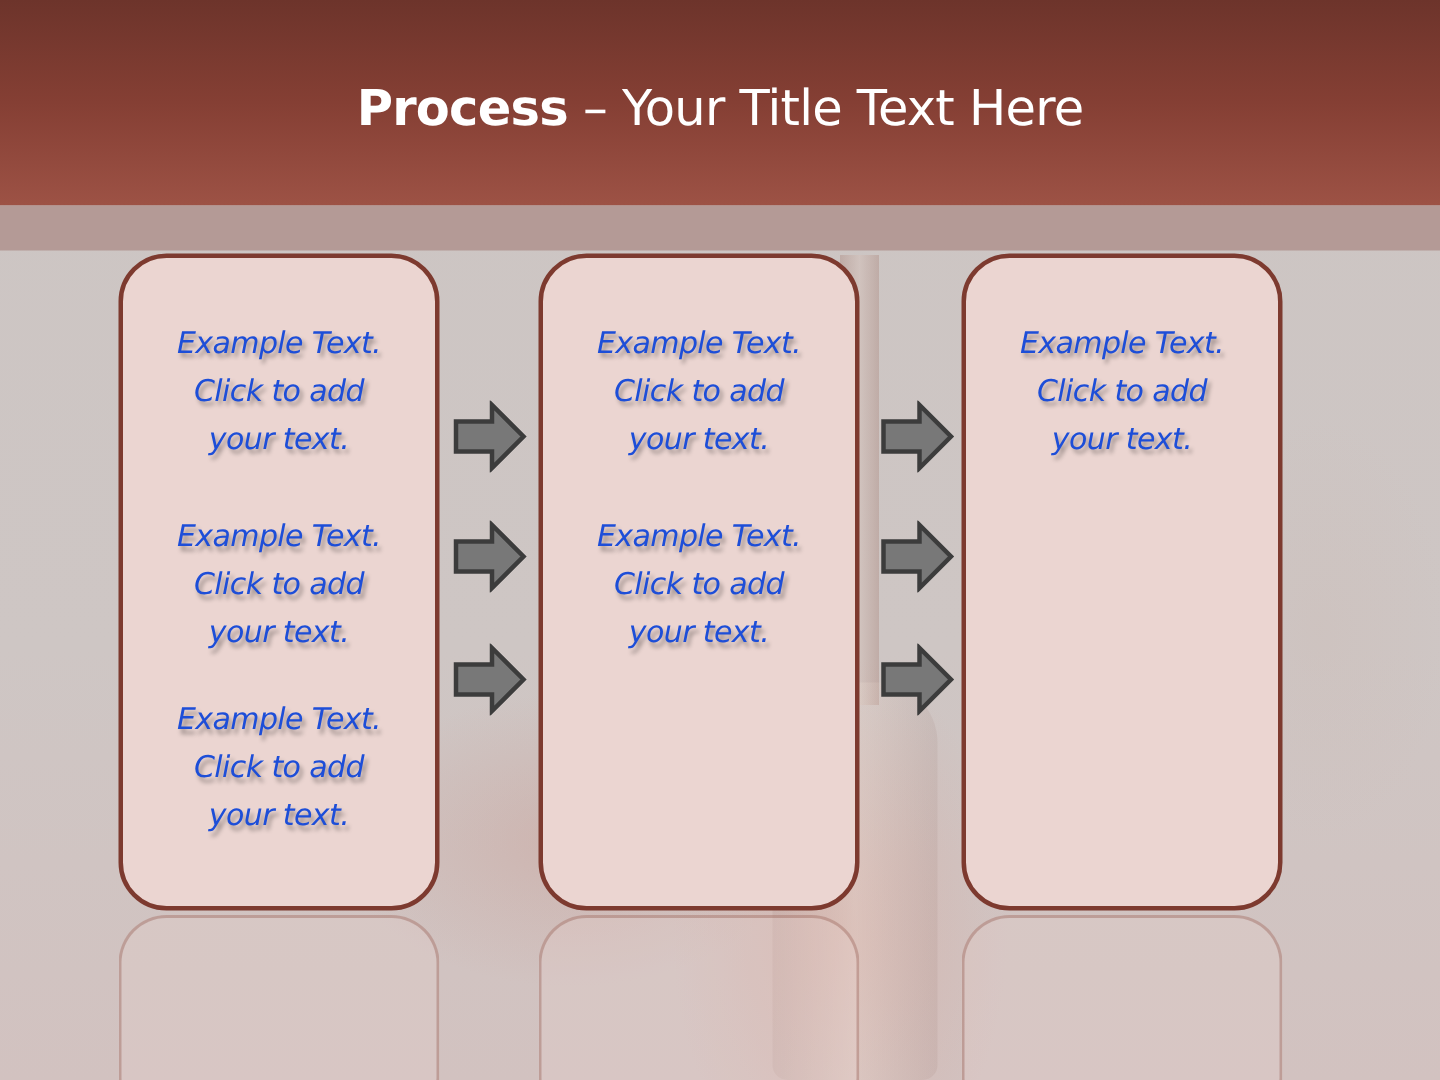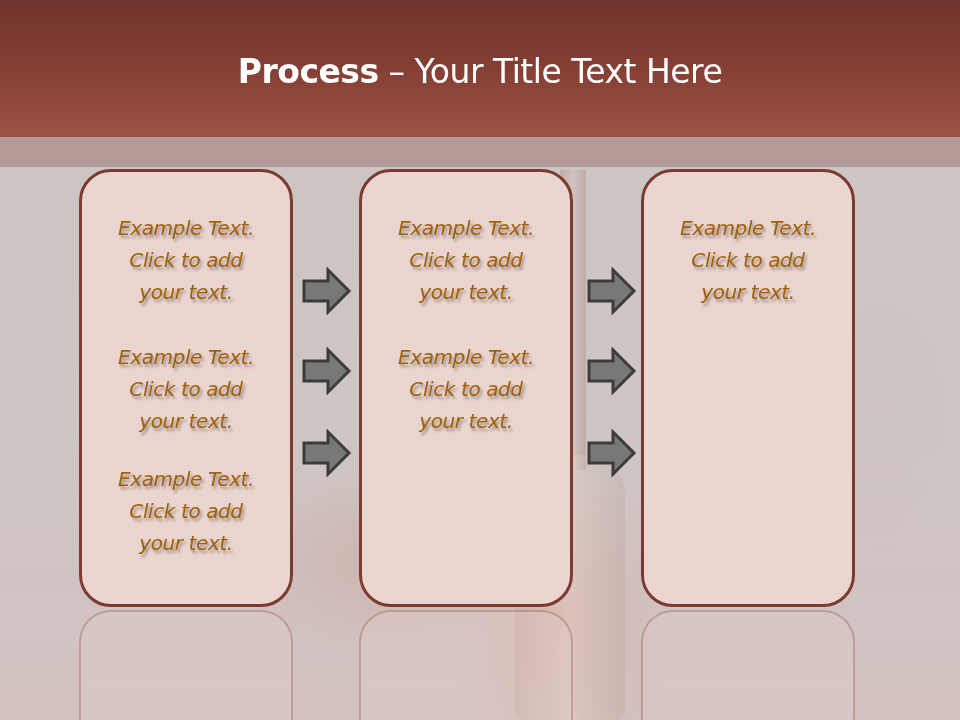--- a/index.html
+++ b/index.html
@@ -18,21 +18,21 @@
     background: linear-gradient(90deg, rgba(150,95,80,0.25), rgba(215,190,180,0.35), rgba(150,95,80,0.25)); }
   .header { position:absolute; left:0; top:0; width:960px; height:137px;
     background: linear-gradient(180deg, #6d342b 0%, #853f34 50%, #9d5245 100%); padding-left: 22px; }
   .header-title { position:absolute; left:0; top:52px; width:960px; text-align:center; color:#ffffff; font-size:33px; font-family:"DejaVu Sans", sans-serif; letter-spacing:-0.5px; }
   .header-title .bold { font-weight:bold; }
   .band { position:absolute; left:0; top:137px; width:960px; height:30px; background:#b49a96; }
   .box { position:absolute; top:169px; width:214px; height:438px; background:#ebd5d1;
     border:3px solid #7d3a2f; border-radius:32px; box-sizing:border-box; }
   .reflect { position:absolute; top:610px; width:214px; height:140px; border:2px solid rgba(140,80,70,0.35);
     border-radius:32px; box-sizing:border-box; background:rgba(235,213,209,0.25); border-bottom:none; }
-  .item { position:absolute; left:0; width:100%; text-align:center; font-style:italic; color:#a16207;
+  .item { position:absolute; left:0; width:100%; text-align:center; font-style:italic; color:#1d4ed8;
     font-size:20px; line-height:32px; font-family:"DejaVu Sans", sans-serif; letter-spacing:-0.4px;
     text-shadow: 2px 3px 3px rgba(0,0,0,0.35); }
   .arrow { position:absolute; width:50px; height:48px; }
 </style>
 </head>
 <body>
 
 <div class="bg"></div>
 <div class="vase-neck"></div>
 <div class="vase"></div>

